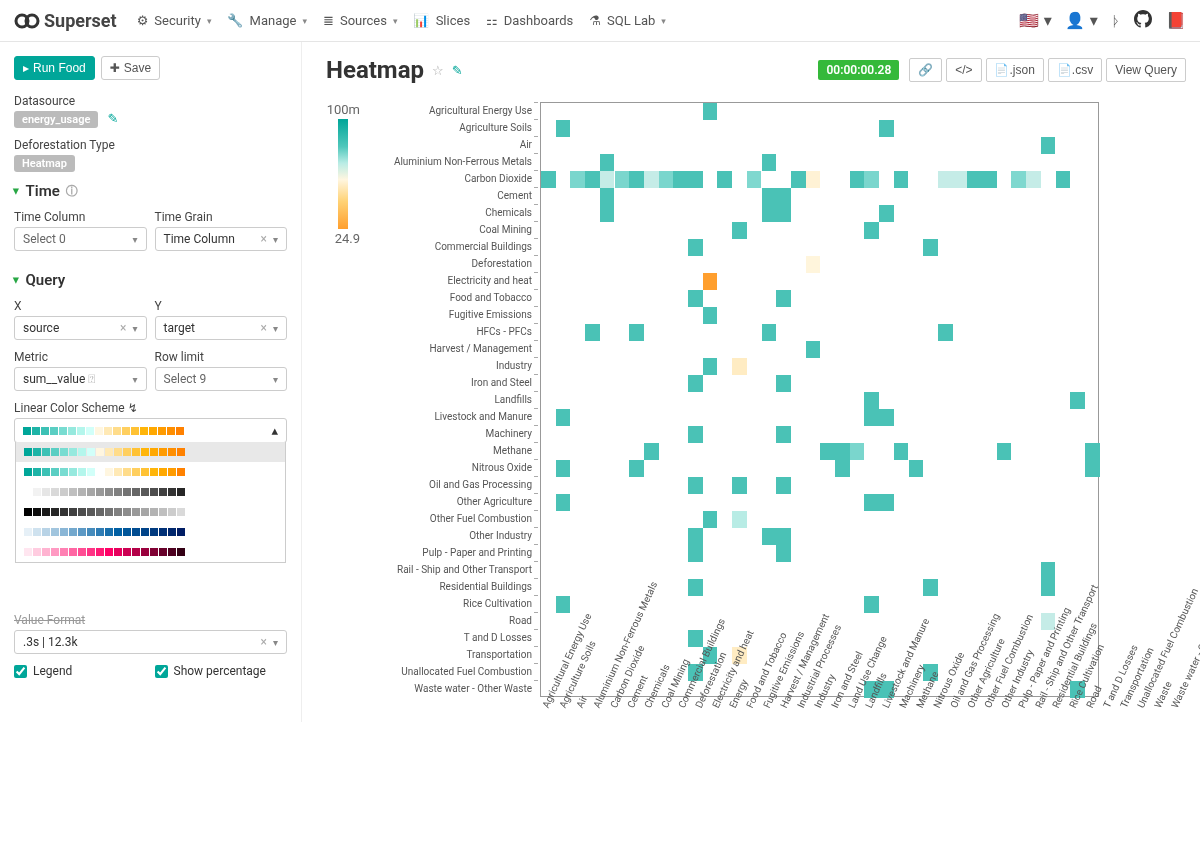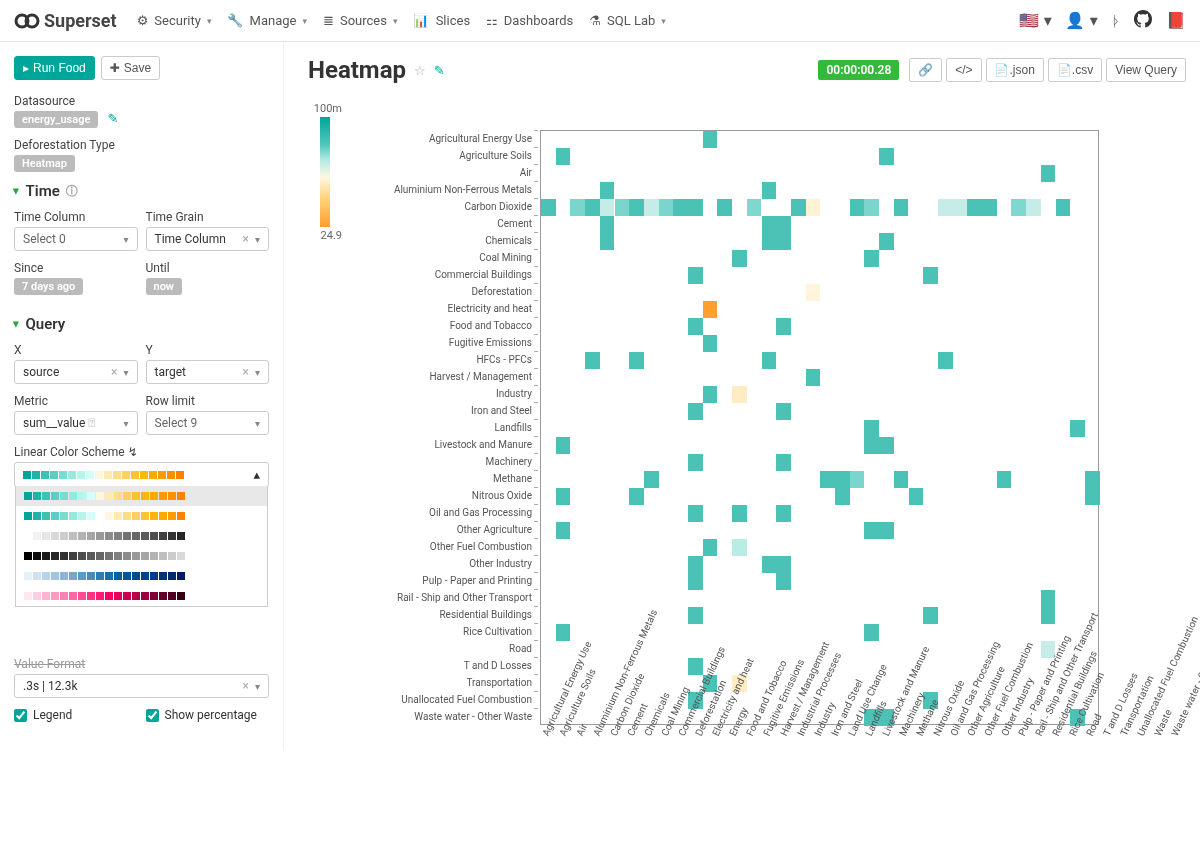--- a/index.html
+++ b/index.html
@@ -60,23 +60,23 @@
 .chart-title-wrap { display:flex; align-items:center; gap:8px; }
 .chart-title { font-size:24px; font-weight:700; color:#333; }
 .star { color:#aaa; cursor:pointer; }
 .edit-title { color:#00a699; cursor:pointer; }
 .chart-actions { display:flex; gap:4px; align-items:center; }
 .timer-badge { background:#35b93a; color:#fff; padding:3px 8px; font-size:12px; font-weight:600; border-radius:2px; margin-right:6px; }
 .action-btn { border:1px solid #ccc; padding:4px 8px; font-size:12px; color:#555; background:#fff; border-radius:2px; cursor:pointer; }
 
 
 .viz-area { position:relative; display:flex; }
-.legend-scale { width:34px; margin-right:28px; font-size:11px; color:#666; text-align:right; }
+.legend-scale { width:34px; margin-right:10px; font-size:13px; color:#666; text-align:right; }
 .legend-grad { width:10px; height:110px; margin:2px auto; background: linear-gradient(to bottom, #00a699 0%, #4fc7bb 25%, #b8ece5 40%, #fff6e0 55%, #ffd275 75%, #ff9f2e 100%); }
-.heatmap-wrap { flex:1;margin-top:28px; }
+.heatmap-wrap { flex:1; }
 .heatmap-grid { position:relative; }
 .y-labels { position:absolute; left:0; top:0; width:170px; }
 .y-label { height:17px; font-size:10px; color:#555; text-align:right; padding-right:8px; line-height:17px; white-space:nowrap; }
 .y-label:after { content:""; position:absolute; right:2px; width:4px; border-top:1px solid #aaa; }
 .grid-box { margin-left:170px; border:1px solid #999; position:relative; height:595px; }
 .cell { position:absolute; width:17px; height:17px; }
 .x-labels { margin-left:170px; display:flex; }
 .x-label { width:17px; font-size:10px; color:#555; transform: rotate(-65deg); transform-origin: top left; white-space:nowrap; position:relative; top:8px; text-align:left; }
 
 .info-icon { color:#aaa; font-size:12px; }
@@ -170,30 +170,20 @@
             <span>Select 0</span>
             <span class="chev">▾</span>
           </div>
       </div>
       <div class="col field-group">
         <span class="label-txt">Time Grain</span>
         <div class="select">
             <span style="color:#333">Time Column</span>
             <span><span class="clear-x">×</span><span class="chev">▾</span></span>
           </div>
-      </div>
-    </div>
-    <div class="field-row">
-      <div class="col field-group">
-        <span class="label-txt">Since</span>
-        <span class="chip">7 days ago</span>
-      </div>
-      <div class="col field-group">
-        <span class="label-txt">Until</span>
-        <span class="chip">now</span>
       </div>
     </div>
 
     <div class="section-header">
         <span class="caret-s">▸</span>
         <span>Query</span>
       </div>
     <div class="field-row">
       <div class="col field-group">
         <span class="label-txt">X</span>

